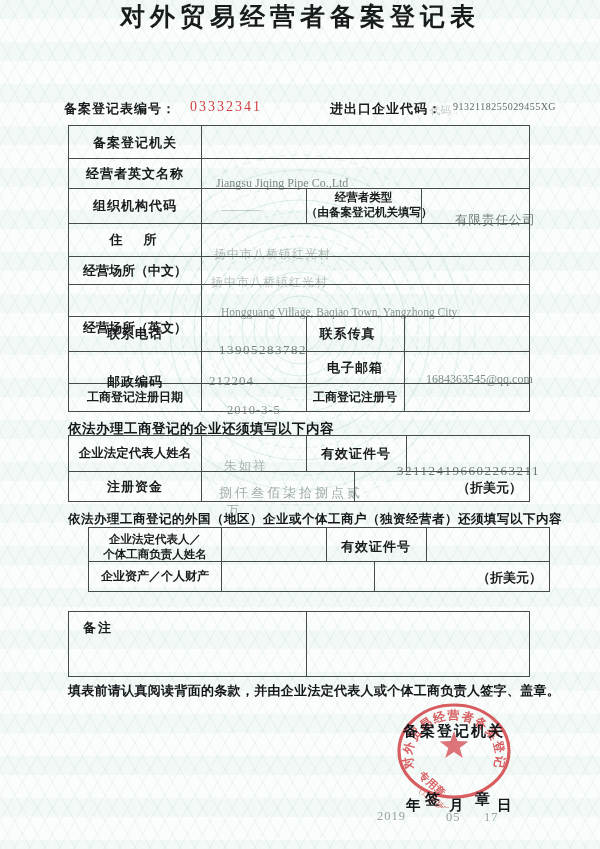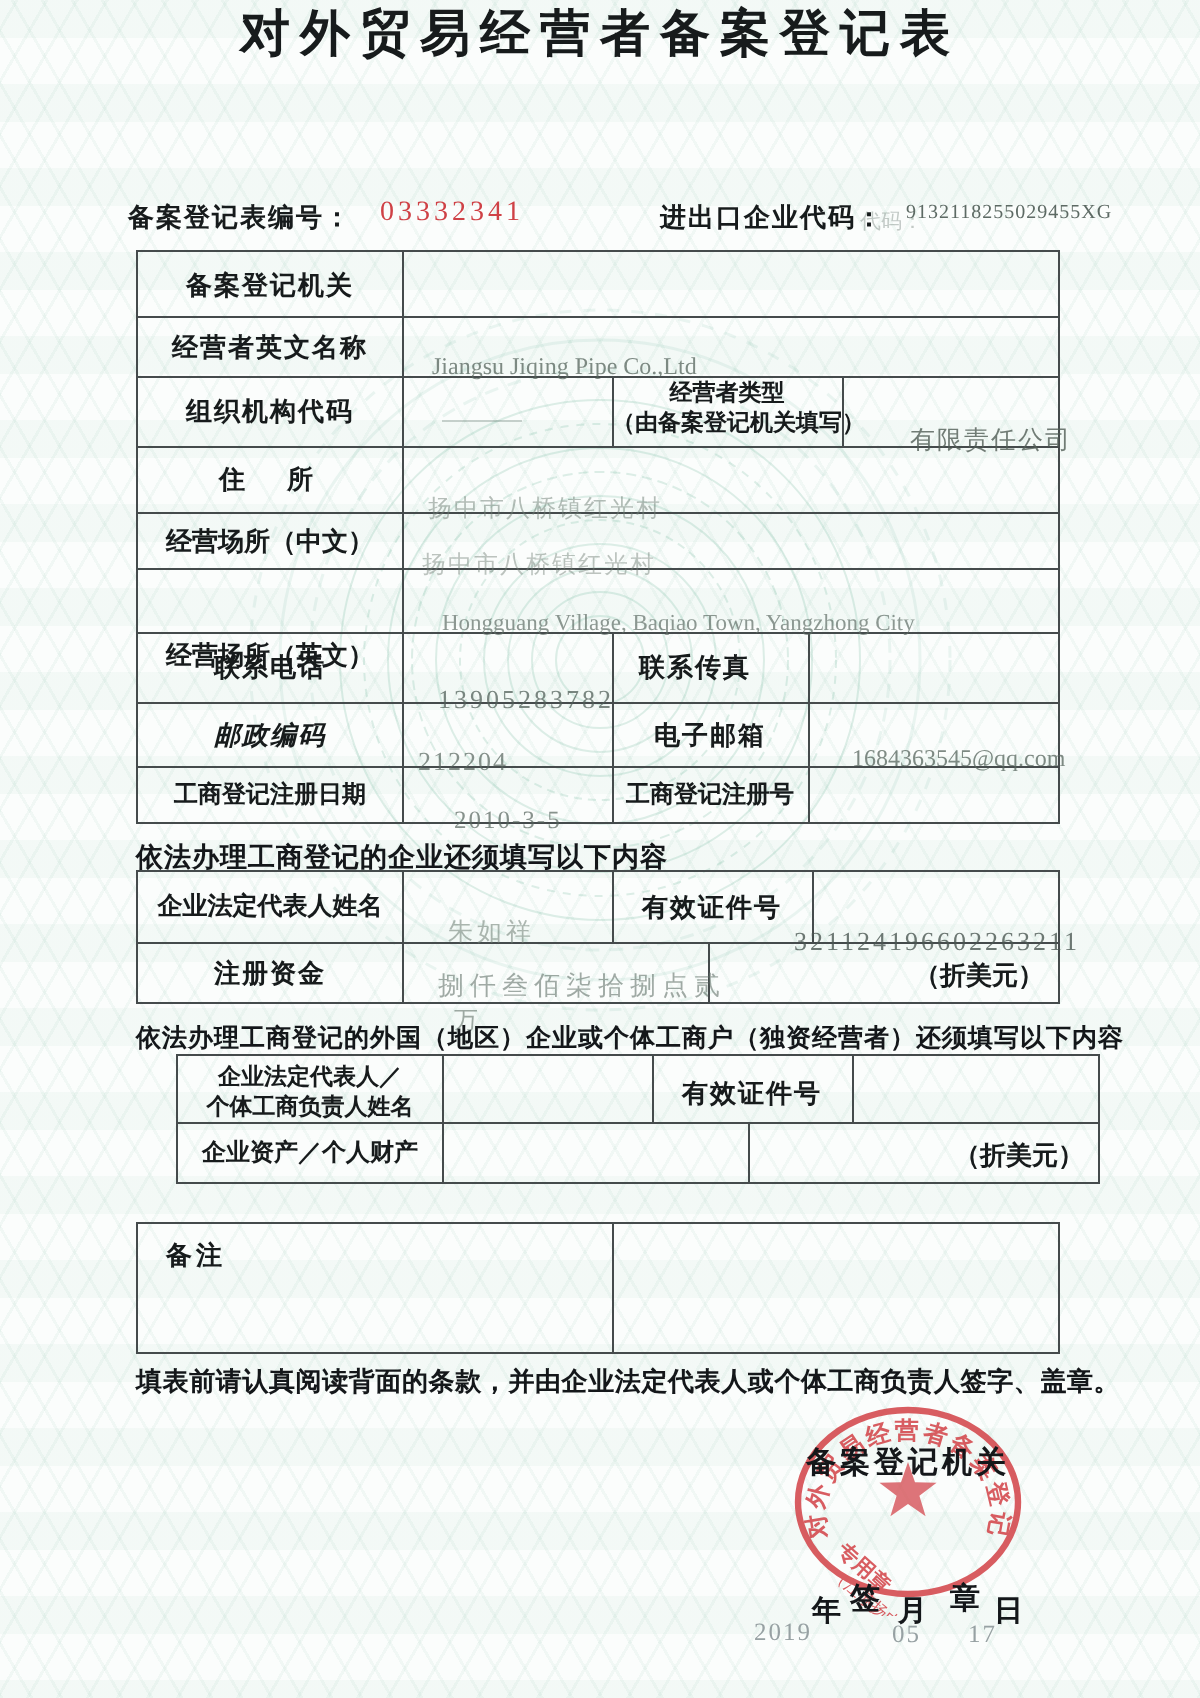--- a/index.html
+++ b/index.html
@@ -92,21 +92,21 @@
     <span class="lab ctr" style="left:0;top:136px;width:132px;letter-spacing:0;">经营场所（中文）</span>
     <span class="fill" style="left:142px;top:148px;font-size:12px;letter-spacing:1px;color:rgba(110,125,115,.45);">扬中市八桥镇红光村</span>
 
     <span class="lab ctr" style="left:0;top:166px;width:132px;letter-spacing:0;margin-top:27px;">经营场所（英文）</span>
     <span class="fill" style="left:152px;top:180px;font-size:11.5px;color:rgba(95,110,102,.7);">Hongguang  Village, Baqiao  Town, Yangzhong  City</span>
 
     <span class="lab ctr" style="left:0;top:199px;width:132px;">联系电话</span>
     <span class="fill" style="left:150px;top:216px;font-size:13px;letter-spacing:1.5px;color:rgba(80,95,88,.75);">13905283782</span>
     <span class="lab ctr" style="left:237px;top:199px;width:83px;text-align:center;">联系传真</span>
 
-    <span class="lab ctr" style="left:0;top:233px;width:132px;font-style:italic;">邮政编码</span>
+    <span class="lab ctr" style="left:0;top:247px;width:132px;">邮政编码</span>
     <span class="fill" style="left:140px;top:247px;font-size:13px;letter-spacing:1px;color:rgba(85,100,92,.7);">212204</span>
     <span class="lab ctr" style="left:237px;top:233px;width:98px;">电子邮箱</span>
     <span class="fill" style="left:357px;top:246px;font-size:12px;color:rgba(85,100,92,.75);">1684363545@qq.com</span>
 
     <span class="lab ctr" style="left:0;top:263px;width:132px;font-size:12px;letter-spacing:0;">工商登记注册日期</span>
     <span class="fill" style="left:158px;top:277px;font-size:12.5px;letter-spacing:1px;color:rgba(85,100,92,.7);">2010-3-5</span>
     <span class="lab ctr" style="left:237px;top:263px;width:98px;font-size:12px;letter-spacing:0;">工商登记注册号</span>
   </div>
 
   <div class="sec" style="left:68px;top:420px;">依法办理工商登记的企业还须填写以下内容</div>

